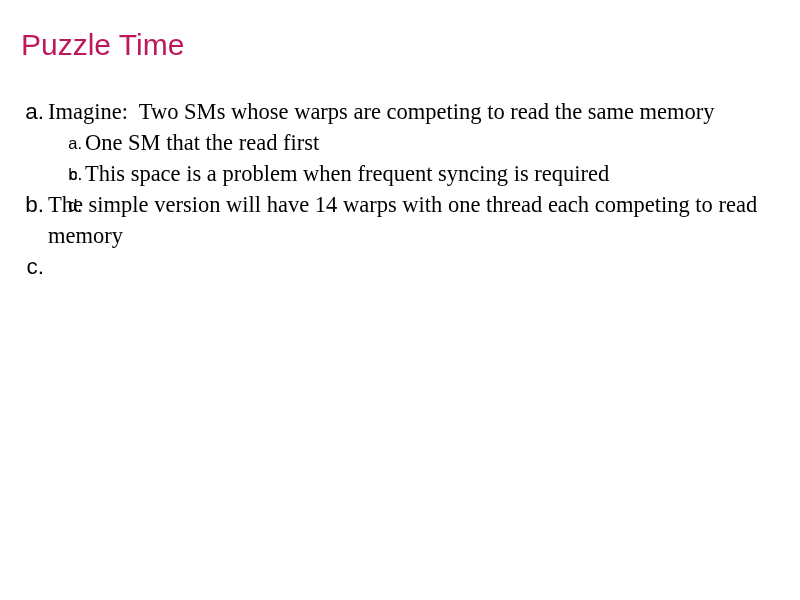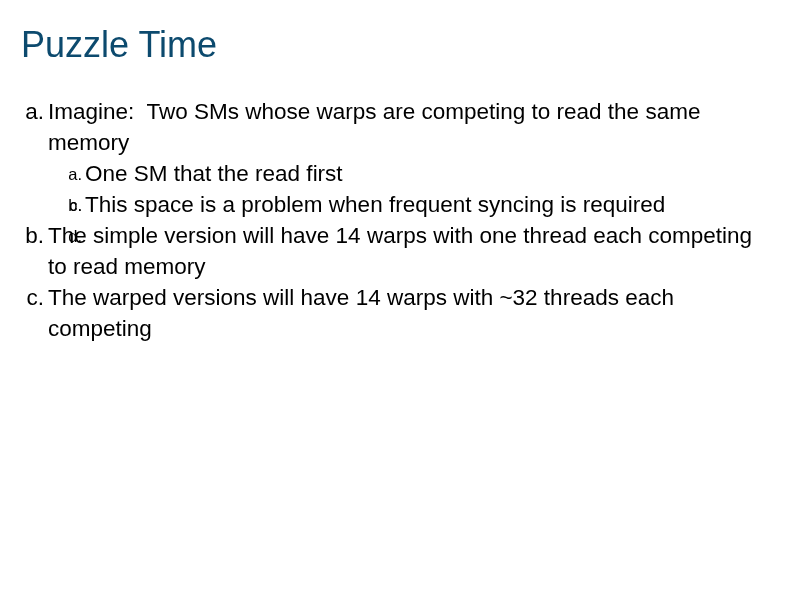--- a/index.html
+++ b/index.html
@@ -19,25 +19,25 @@
   .slide {
     position: relative;
     width: 800px;
     height: 600px;
     background: #ffffff;
   }
   .slide-title {
     position: absolute;
     left: 21px;
     top: 24px;
-    font-size: 36px;
+    font-size: 30px;
     line-height: 42px;
     font-weight: 400;
     letter-spacing: 0px;
-    color: #0c4a6e;
+    color: #be185d;
     white-space: nowrap;
   }
   .body-block {
     position: absolute;
     left: 0px;
     top: 96px;
     width: 800px;
   }
   
   .item {
@@ -68,20 +68,21 @@
     left: 0px;
     top: 0px;
     width: 82px;
     text-align: right;
     font-size: 16.5px;
     line-height: 32px;
   }
   .item > .text {
     display: block;
     white-space: pre-wrap;
+    font-family: Liberation Serif, serif;
   }
   .item.level1 > .text {
     width: 720px;
   }
   .item.level2 > .text {
     width: 690px;
   }
 </style>
 </head>
 <body>
@@ -108,17 +109,16 @@
       </div>
       <div class="item level2">
         <span class="marker">d.</span>
       </div>
       <div class="item level1">
         <span class="marker">b.</span>
         <span class="text">The simple version will have 14 warps with one thread each competing to read memory</span>
       </div>
       <div class="item level1">
         <span class="marker">c.</span>
-        <span class="text">The warped versions will have 14 warps with ~32 threads each competing</span>
       </div>
     </div>
 
 </div>
 
 </body></html>

